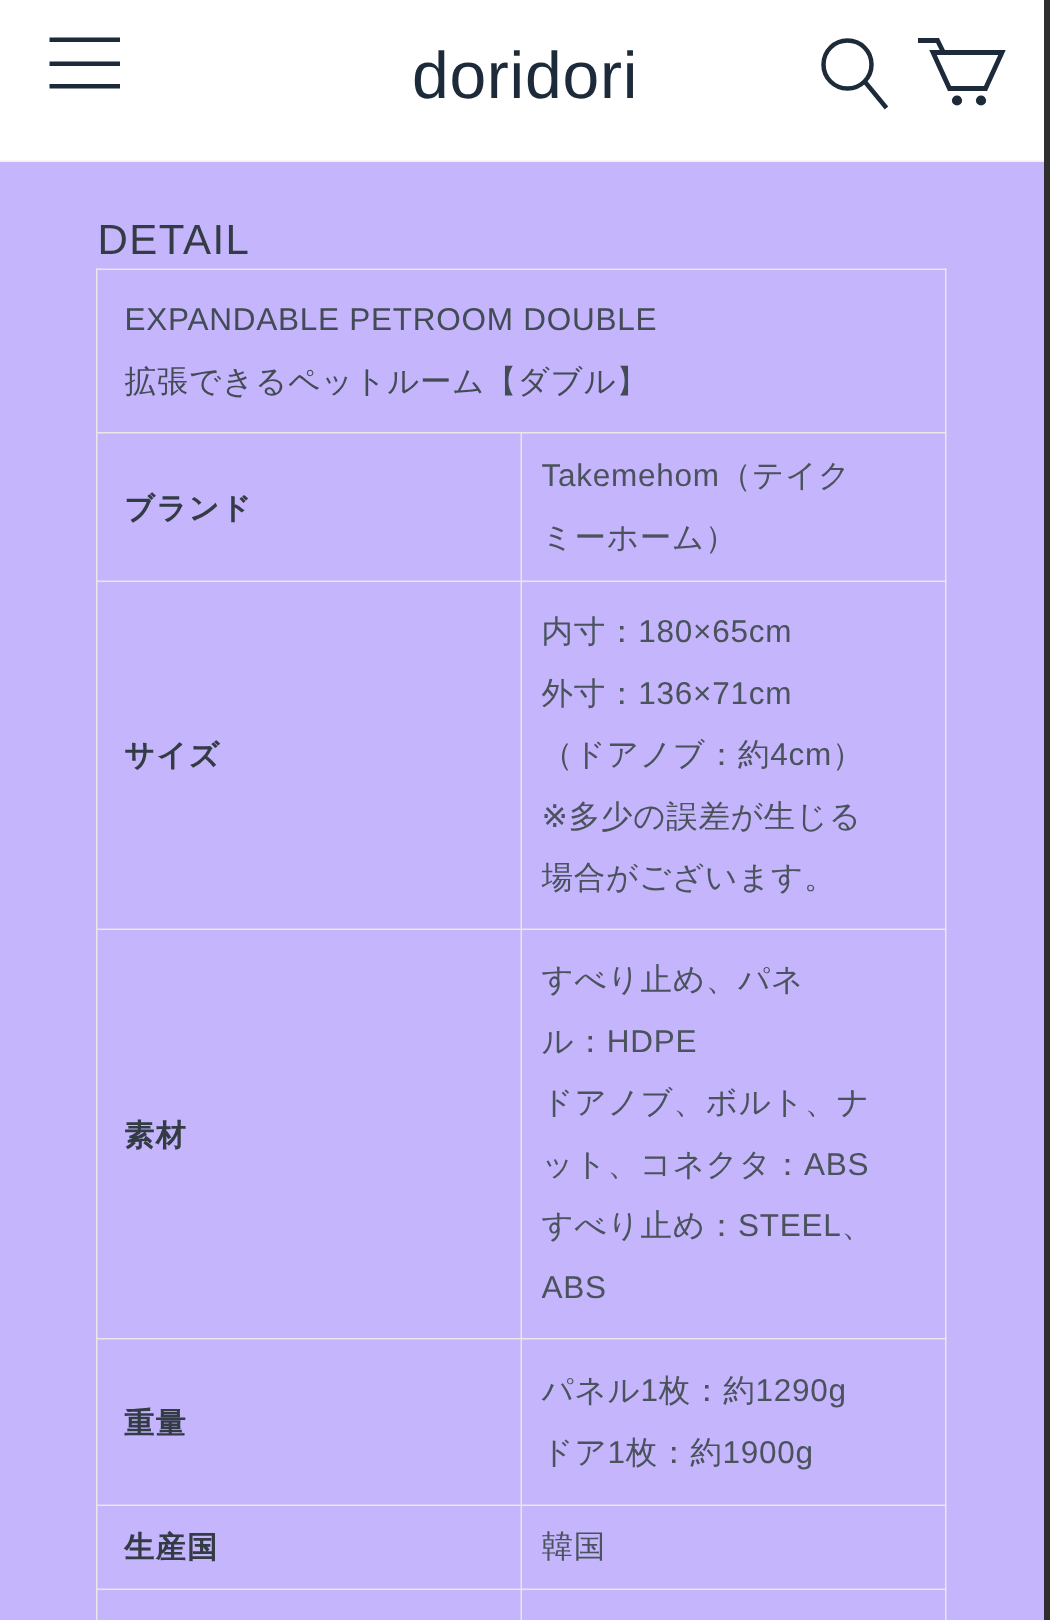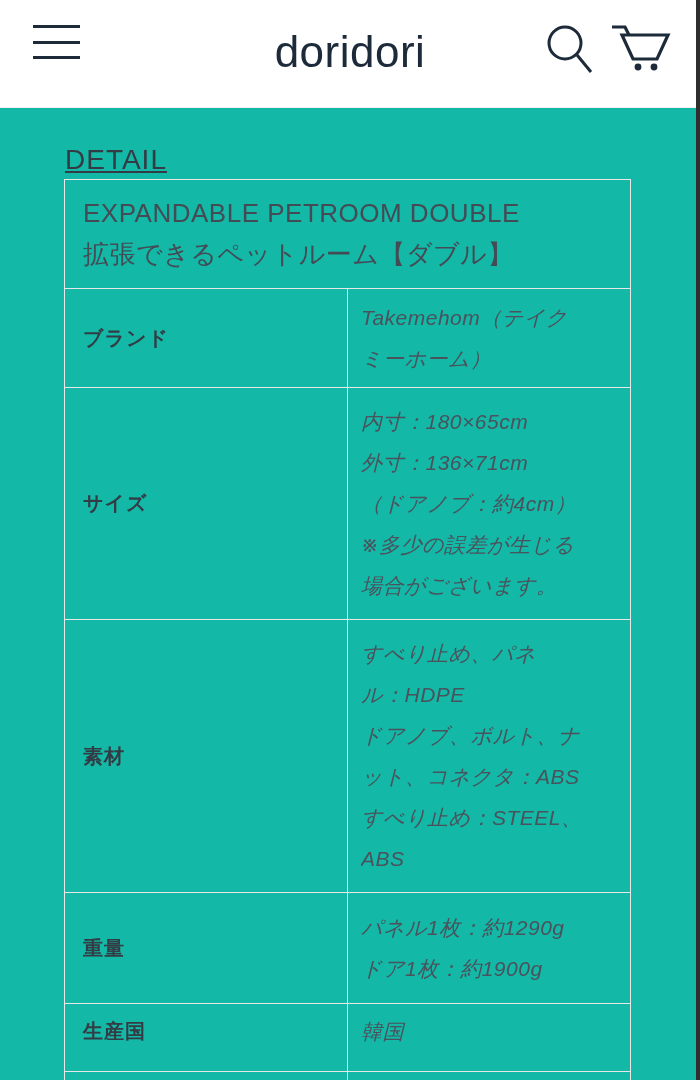--- a/index.html
+++ b/index.html
@@ -2,21 +2,21 @@
 <html><head>
 <meta charset="utf-8">
 <style>
   html,body{margin:0;padding:0;}
   body{
     width:700px;height:1080px;overflow:hidden;
     background:#fbfbfb;
     font-family:"Liberation Sans","DejaVu Sans",sans-serif;
     -webkit-font-smoothing:antialiased;
   }
-  .viewport{position:relative;width:700px;height:1080px;overflow:hidden;background:#14b8a6;}
+  .viewport{position:relative;width:700px;height:1080px;overflow:hidden;background:#c4b5fd;}
   .edge-strip{position:absolute;top:0;right:0;width:4px;height:1080px;background:#2e2e2e;z-index:20;}
 
   
   .site-header{
     position:relative;height:107px;background:#ffffff;
     border-bottom:1px solid #f0f0f0;
   }
   .hamburger{
     position:absolute;left:33px;top:25px;width:47px;height:34px;
     background:none;border:none;padding:0;cursor:pointer;
@@ -30,45 +30,44 @@
   }
   .icon-btn{position:absolute;background:none;border:none;padding:0;cursor:pointer;line-height:0;}
   .search-btn{left:545px;top:23px;}
   .cart-btn{left:608px;top:13px;}
   .icon-btn svg{display:block;}
 
   
   .main{padding:0 0 0 64px;}
   .page-title{
     margin:36px 0 3px 1px;font-size:28px;font-weight:400;
-    color:#333b44;letter-spacing:1px;text-decoration:underline;
+    color:#333b44;letter-spacing:1px;
   }
   table.detail-table{
     border-collapse:collapse;table-layout:fixed;width:567px;background:transparent;
   }
   .detail-table th,.detail-table td{
     border:1px solid #e8e8e8;vertical-align:middle;
   }
   .detail-table th.row-label{
     width:285px;text-align:left;font-size:20px;font-weight:700;
     color:#333b44;letter-spacing:1px;padding:13px 18px;
   }
   .detail-table td.row-value{
     font-size:21px;font-weight:400;color:#4a525c;letter-spacing:0.5px;
     padding:13px 10px 13px 13px;
-    font-style:italic;
   }
   .detail-table td.title-cell{
-    font-size:26px;color:#434b55;letter-spacing:0.5px;padding:13px 10px 13px 18px;margin-left:32px;
+    font-size:21px;color:#434b55;letter-spacing:0.5px;padding:13px 10px 13px 18px;margin-left:32px;
   }
   .detail-table .line{line-height:41px;white-space:nowrap;overflow:hidden;}
   
   .detail-table tr.row-1 td{padding-top:8px;padding-bottom:8px;}
   .detail-table tr.row-4 td,.detail-table tr.row-4 th{padding-top:14px;padding-bottom:14px;}
-  .detail-table tr.row-5 td,.detail-table tr.row-5 th{padding-top:7px;padding-bottom:19px;}
+  .detail-table tr.row-5 td,.detail-table tr.row-5 th{padding-top:7px;padding-bottom:7px;}
   .detail-table tr.partial-row td,.detail-table tr.partial-row th{height:48px;}
 </style>
 </head>
 <body>
 
 <div class="viewport">
 
   <header class="site-header">
     <button class="hamburger" aria-label="menu">
       <span class="bar"></span>

